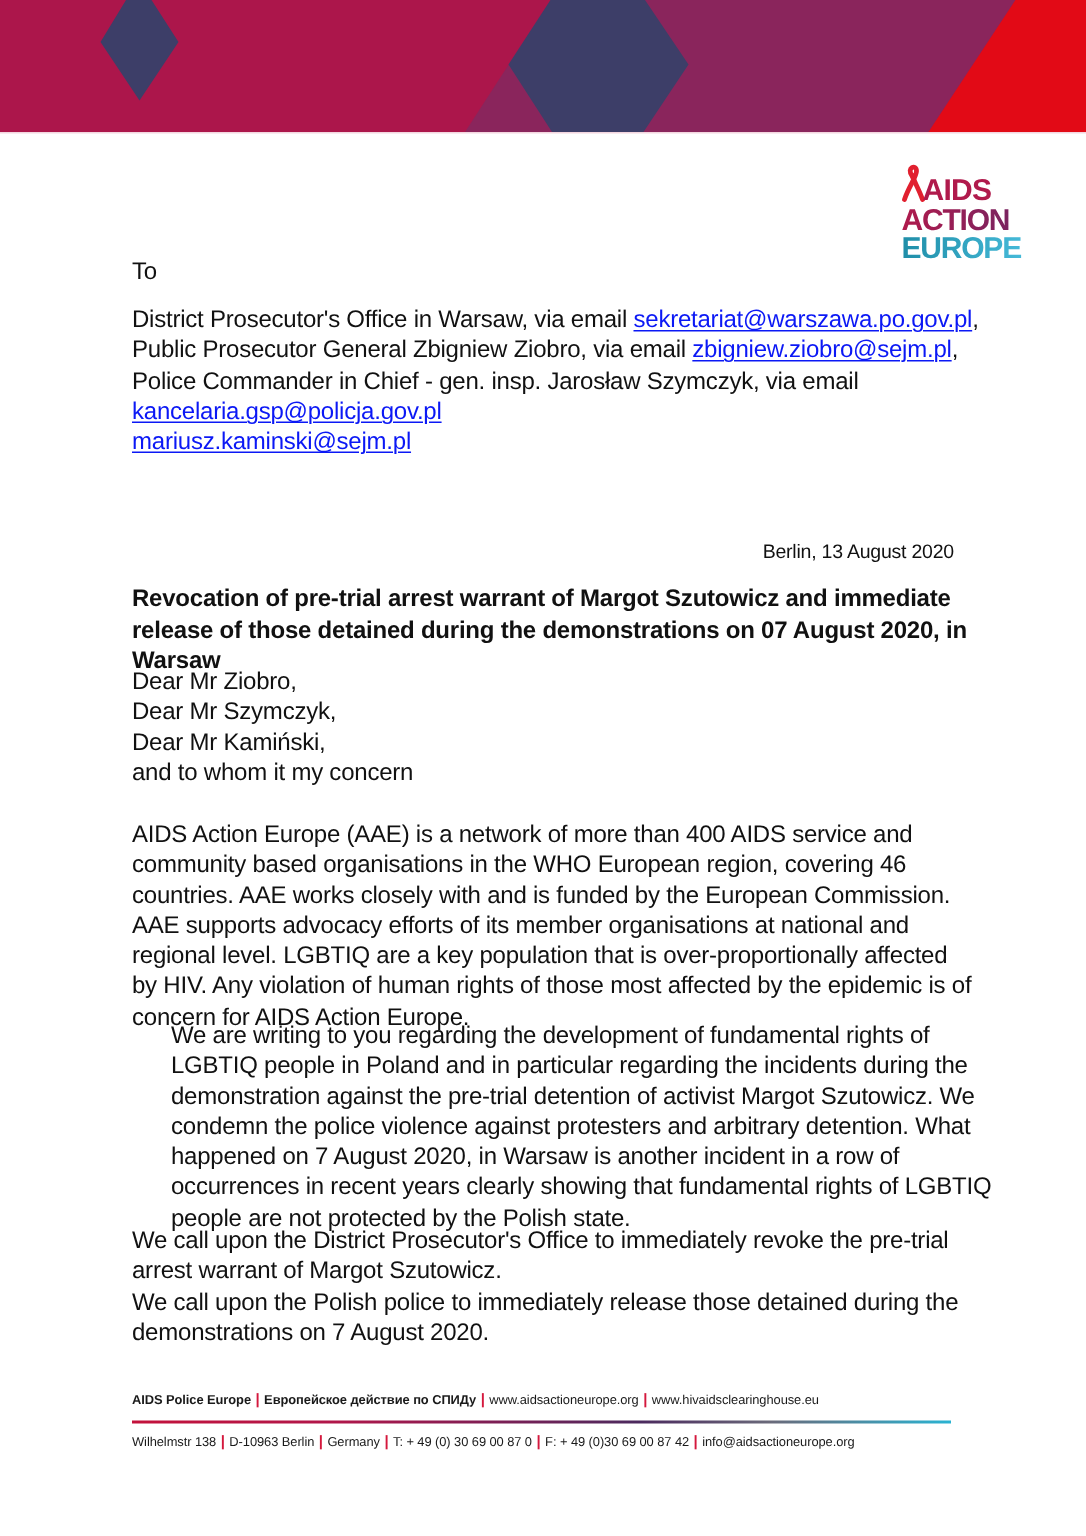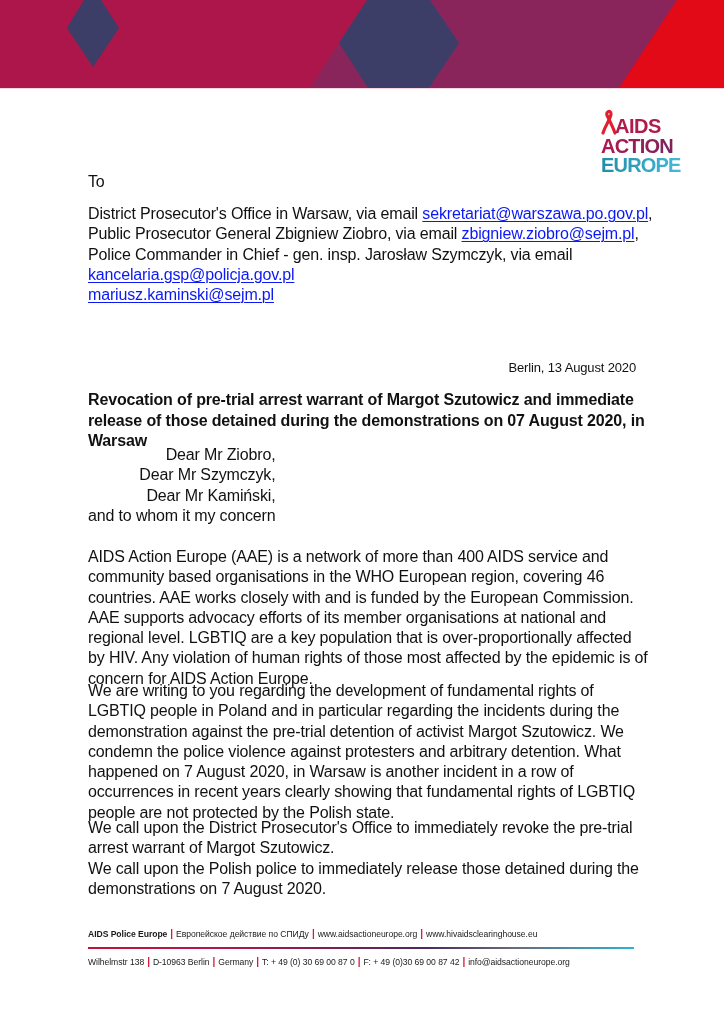--- a/index.html
+++ b/index.html
@@ -9,28 +9,28 @@
   .banner-edge { position: absolute; left: 0; top: 88px; width: 724px; height: 1px; background: #f3d6df; }
   .logo { position: absolute; left: 598px; top: 108px; width: 100px; height: 70px; }
   .logo svg { display: block; }
   .letter { position: absolute; left: 88px; font-size: 16px; line-height: 20.3px; letter-spacing: -0.15px; }
   .letter p { margin: 0; }
   .to { top: 172px; }
   .recipients { top: 204px; }
   a.mail { color: #0b18f5; text-decoration: underline; text-decoration-thickness: 1px; text-underline-offset: 2px; }
   .date { position: absolute; right: 88px; top: 358px; font-size: 13px; line-height: 20px; letter-spacing: -0.15px; margin-left: 28px; }
   .subject { top: 390px; width: 560px; font-weight: bold; line-height: 20.5px; }
-  .salutation { top: 445px; text-align: right; }
+  .salutation { top: 445px; }
   .para { width: 560px; }
   .p1 { top: 547px; }
-  .p2 { top: 681px; }
+  .p2 { top: 681px; margin-left: 26px; }
   .p3 { top: 818px; }
   .footer-row1 { position: absolute; left: 88px; top: 928px; font-size: 8.6px; white-space: nowrap; color: #1a1a1a; letter-spacing: -0.05px; }
   .footer-row1 .org { font-weight: bold; }
-  .footer-row1 .ru { font-weight: normal; }
+  .footer-row1 .ru { font-weight: bold; }
   .footer-row2 { position: absolute; left: 88px; top: 956px; font-size: 8.6px; white-space: nowrap; color: #1a1a1a; letter-spacing: -0.05px; }
   .sep { color: #d4183d; font-weight: bold; padding: 0 3px; font-size: 10px; }
   .footer-rule { position: absolute; left: 88px; top: 947px; width: 546px; height: 2px;
                  background: linear-gradient(to right, #c3123b 0%, #b0174a 25%, #7b1f55 45%, #4b2a5e 62%, #6a6a7a 78%, #2ab3d2 100%); }
 </style>
 </head>
 <body>
 
 <svg class="banner" viewBox="0 0 724 88" preserveAspectRatio="none">
   <rect x="0" y="0" width="724" height="88" id="bg-crimson" fill="#ac164b"></rect>

